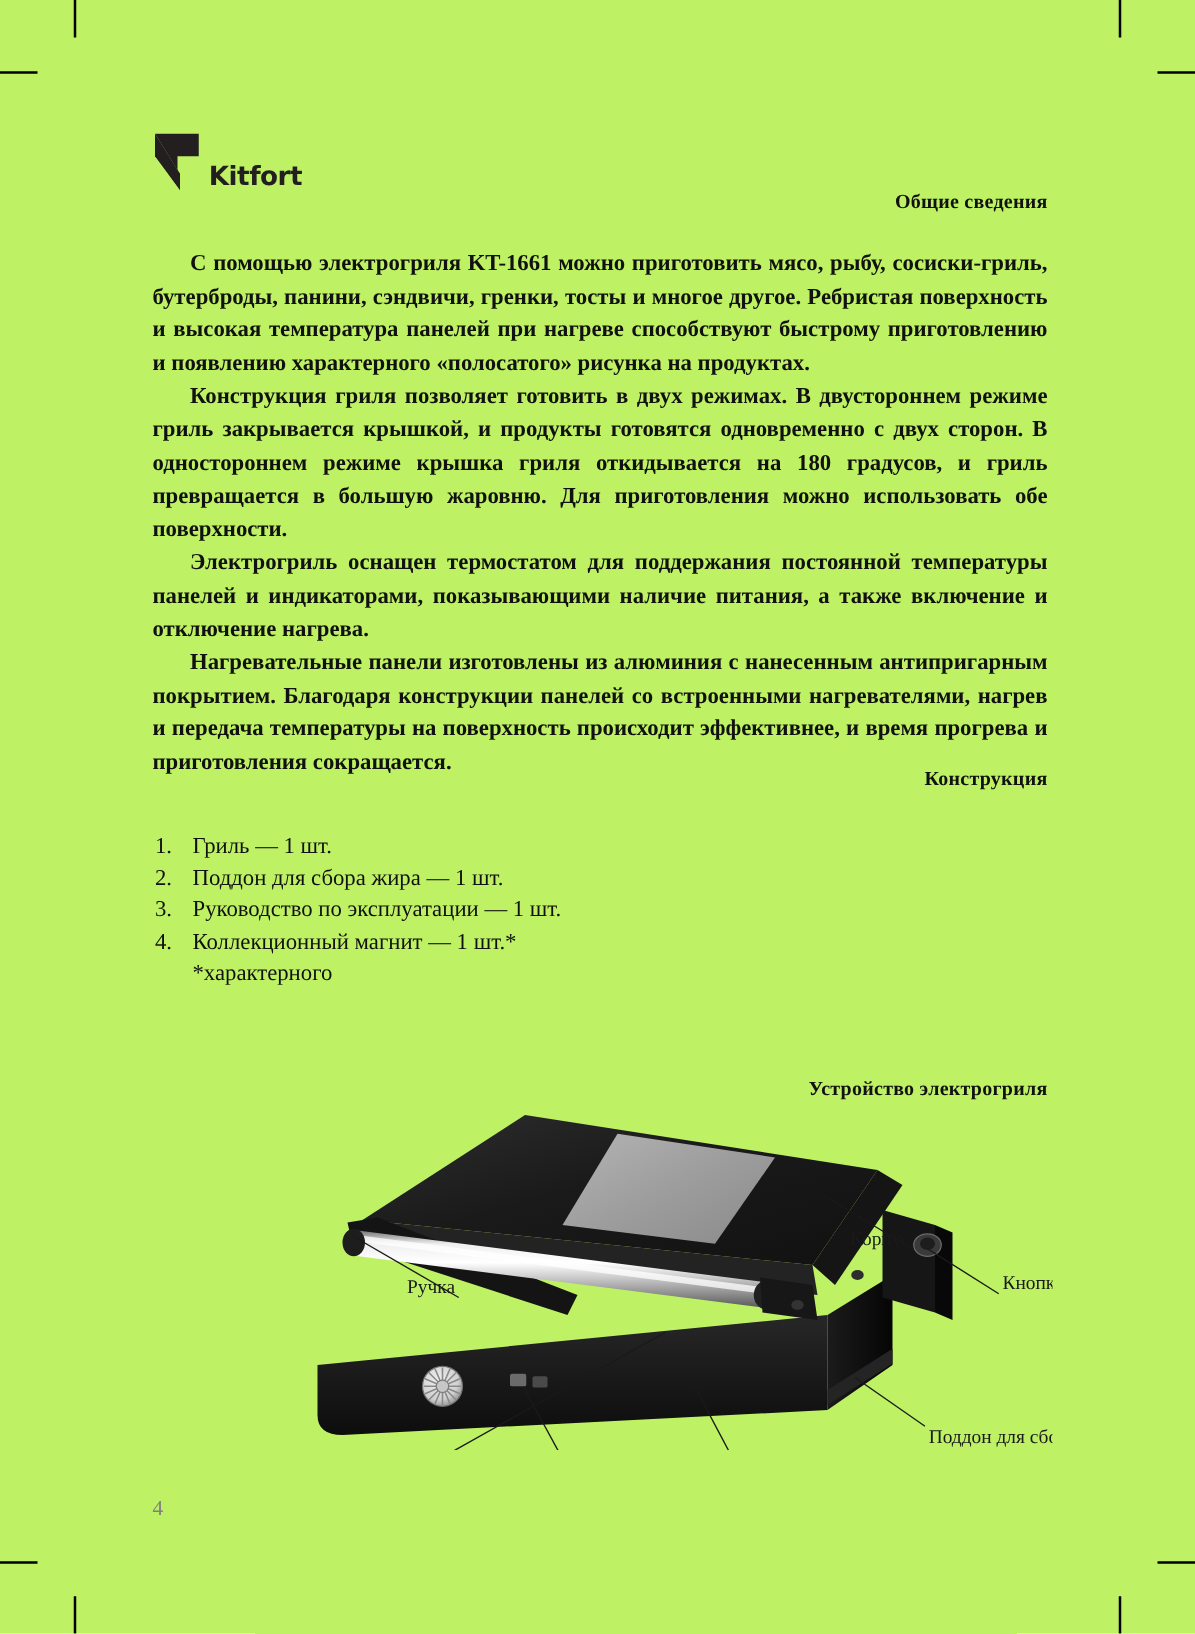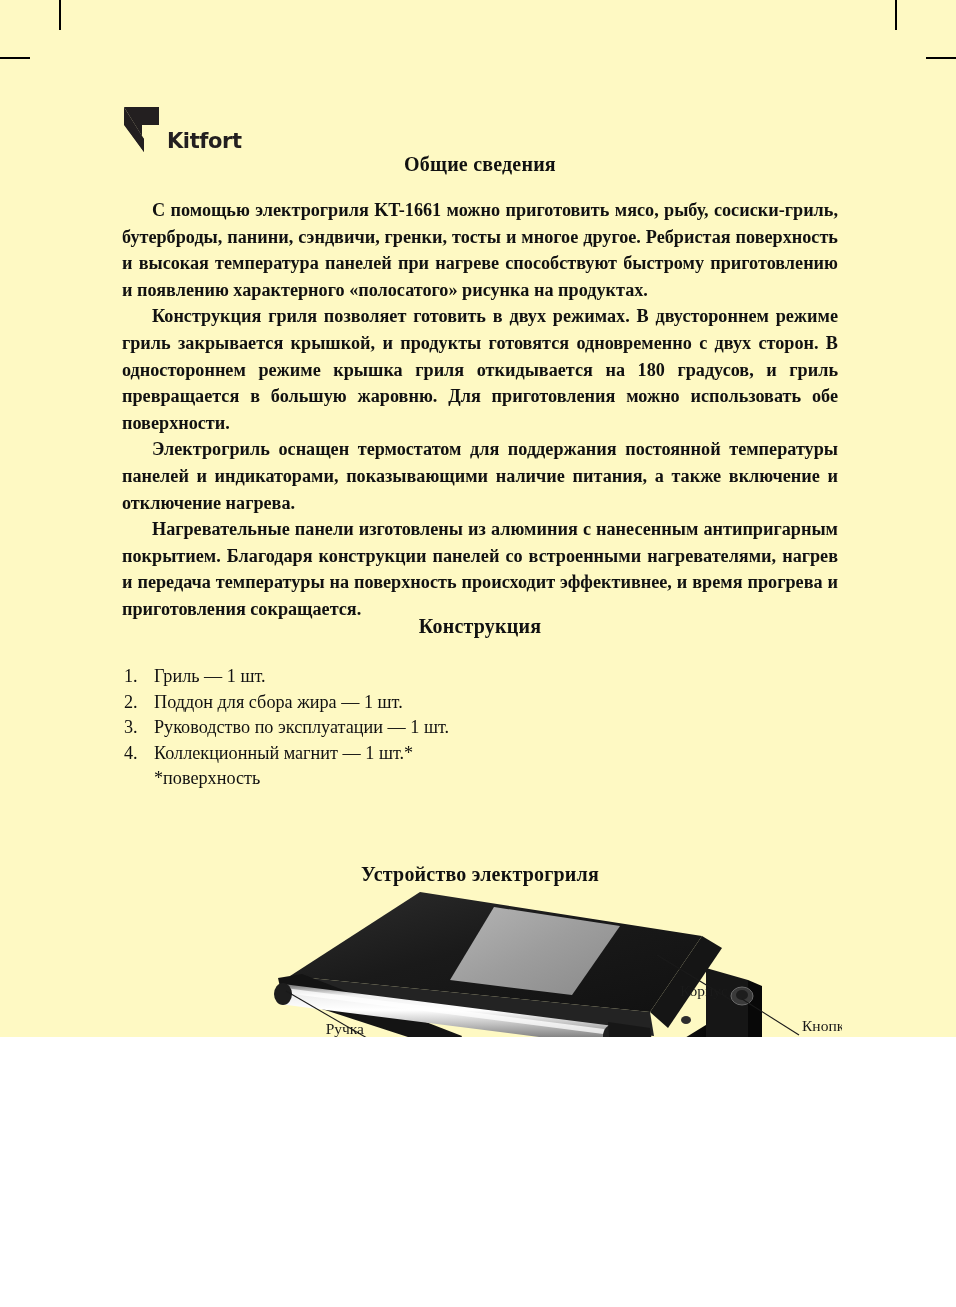--- a/index.html
+++ b/index.html
@@ -7,23 +7,23 @@
     padding: 0;
     background: #ffffff;
   }
   body {
     font-family: "Liberation Serif", "DejaVu Serif", serif;
     color: #111111;
   }
   #page {
     position: relative;
     width: 956px;
-    height: 1037px;
+    height: 1307px;
     overflow: hidden;
-    background: #fef9c3;
+    background: #bef264;
   }
 
   
   .crop-mark { position: absolute; background: #000000; }
   .cm-v { width: 2px; height: 30px; }
   .cm-h { width: 30px; height: 2px; }
   .cm-tl-v { left: 59px;  top: 0px; }
   .cm-tl-h { left: 0px;   top: 57px; }
   .cm-tr-v { left: 895px; top: 0px; }
   .cm-tr-h { left: 926px; top: 57px; }
@@ -55,23 +55,23 @@
     font-weight: bold;
     font-size: 21px;
     letter-spacing: -0.4px;
     color: #231f20;
     line-height: 1;
     padding-bottom: 2px;
   }
 
   
   h1.section-title {
-    font-size: 20px;
+    font-size: 16px;
     font-weight: bold;
-    text-align: center;
+    text-align: right;
     margin: 0;
     padding: 0;
     letter-spacing: 0.2px;
   }
   .h-general { position: absolute; left: 0; top: 53px; width: 100%; }
   .h-package { position: absolute; left: 0; top: 515px; width: 100%; }
   .h-device  { position: absolute; left: 0; top: 763px; width: 100%; }
 
   
   .body-text {
@@ -190,21 +190,21 @@
       </li>
       <li>
         <span class="num">3.</span>
         <span>Руководство по эксплуатации — 1 шт.</span>
       </li>
       <li>
         <span class="num">4.</span>
         <span>Коллекционный магнит — 1 шт.*</span>
       </li>
     </ol>
-    <div class="kit-note">*поверхность</div>
+    <div class="kit-note">*характерного</div>
 
     <h1 class="section-title h-device">Устройство электрогриля</h1>
 
     <div id="figure">
       <svg width="740" height="300" viewBox="0 0 740 300">
         <defs>
           <linearGradient id="chrome" x1="0" y1="0" x2="0" y2="1">
             <stop offset="0%" stop-color="#6f6f6f"></stop>
             <stop offset="18%" stop-color="#efefef"></stop>
             <stop offset="42%" stop-color="#ffffff"></stop>

